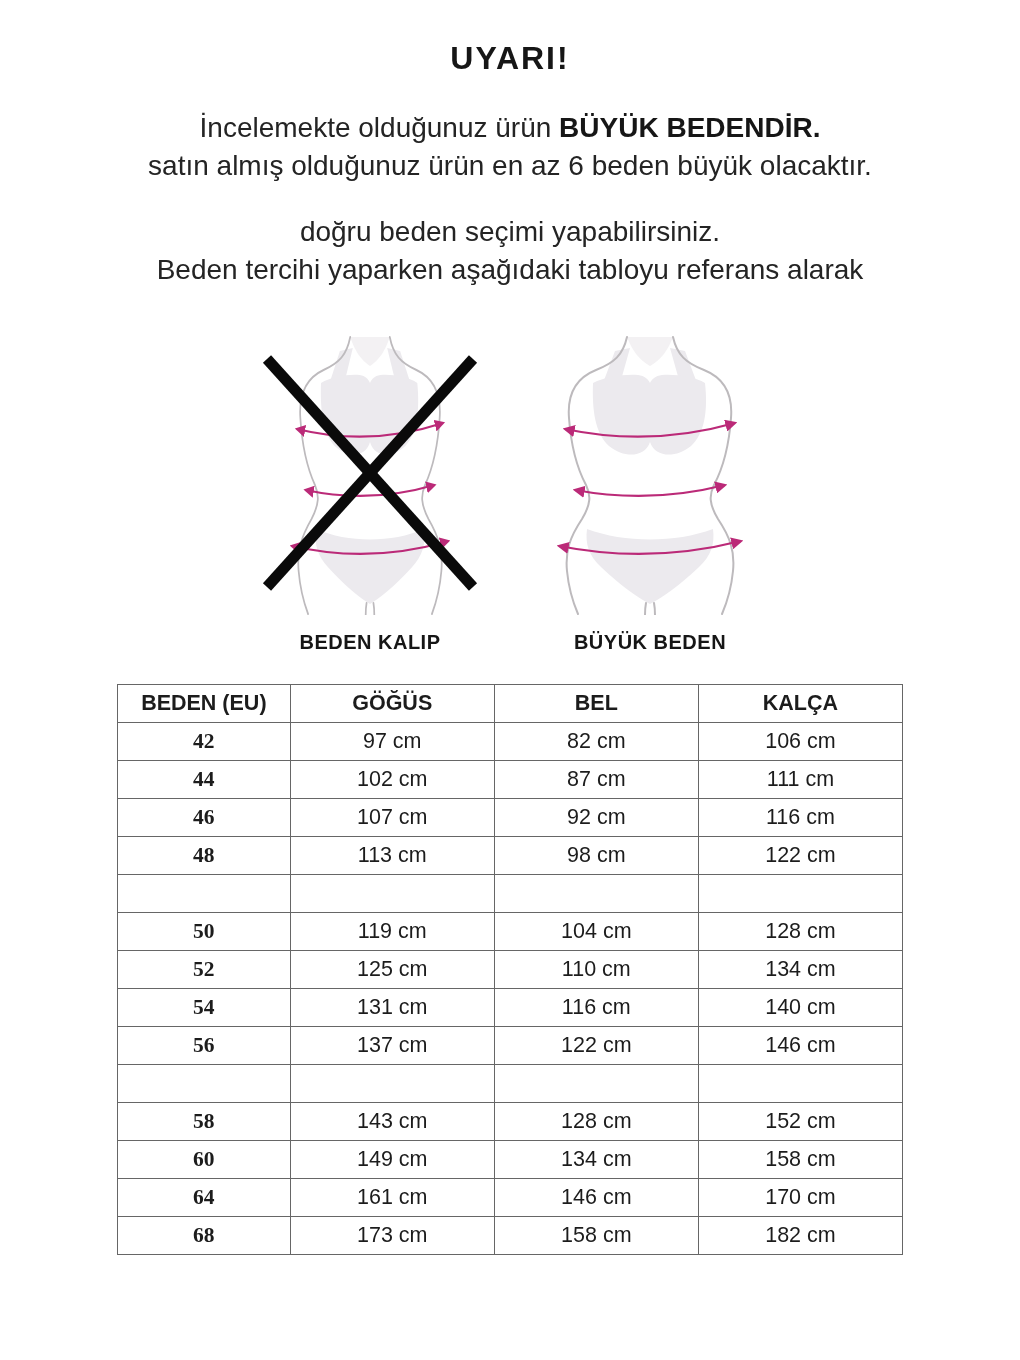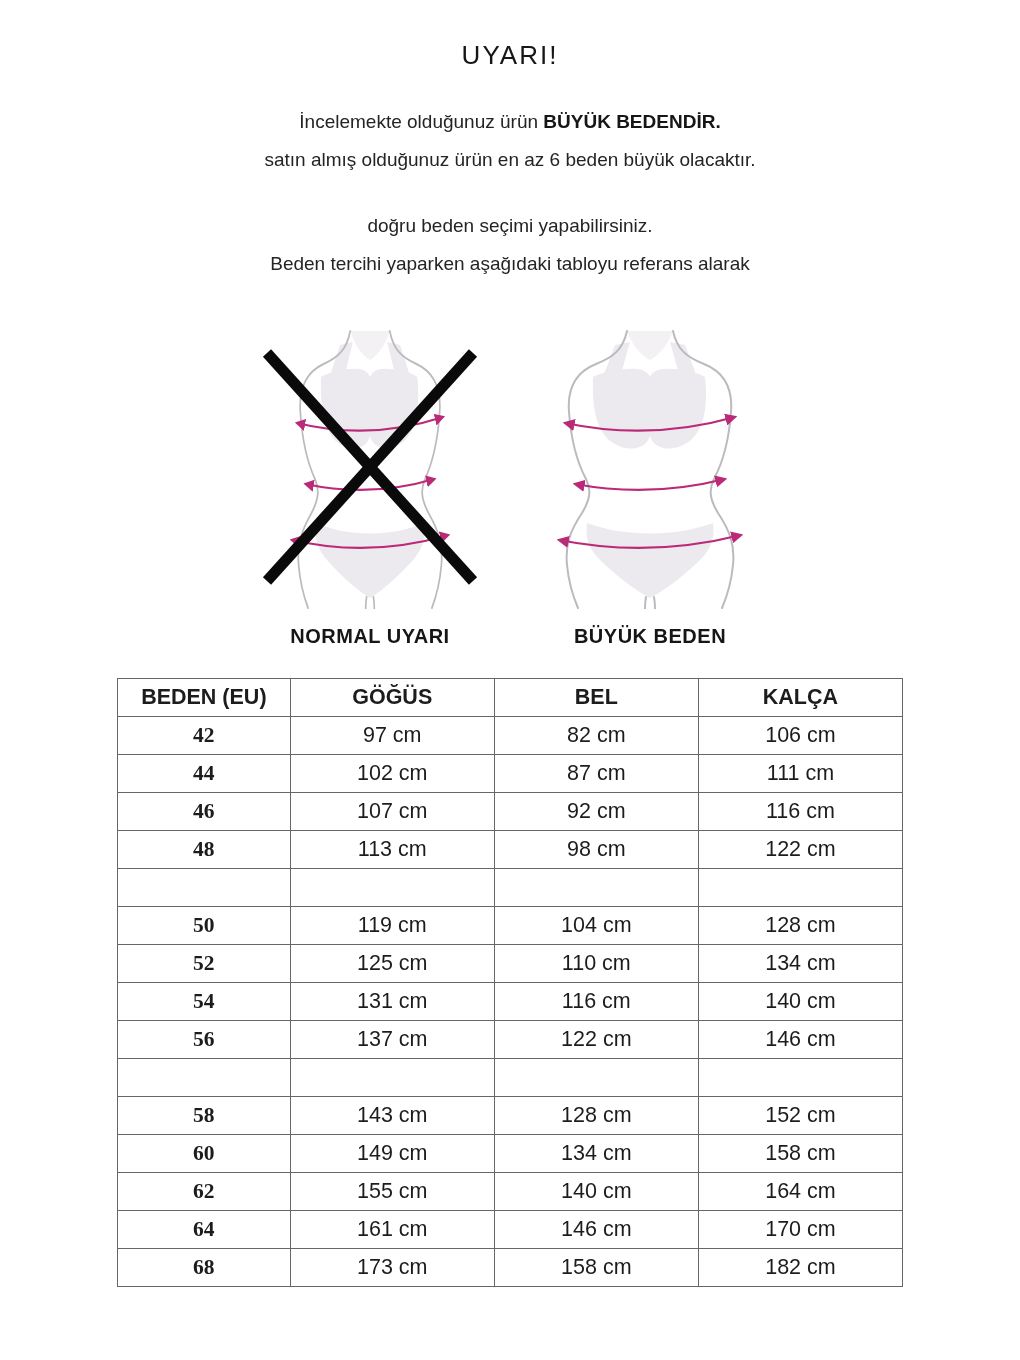--- a/index.html
+++ b/index.html
@@ -7,27 +7,27 @@
     width: 1020px;
     height: 1360px;
     background: #ffffff;
     font-family: "Liberation Sans", sans-serif;
     color: #1e1e1e;
     -webkit-font-smoothing: antialiased;
   }
   .page { padding-top: 40px; text-align: center; }
 
   .page-title {
-    font-size: 26px;
-    font-weight: normal;
+    font-size: 32px;
+    font-weight: bold;
     letter-spacing: 2px;
     margin: 0 0 32px 0;
     color: #161616;
   }
-  .para { font-size: 19px; line-height: 38px; color: #242424; }
+  .para { font-size: 28px; line-height: 38px; color: #242424; }
   .para .bold { font-weight: bold; color: #161616; }
   .intro-para { margin-bottom: 28px; }
 
   .figures {
     display: flex;
     justify-content: center;
     align-items: flex-start;
     gap: 50px;
     margin-top: 46px;
   }
@@ -105,21 +105,21 @@
             <path class="arrow" marker-start="url(#ah)" marker-end="url(#ah)" d="M 40 155 Q 115 169 190 150"></path>
             <path class="arrow" marker-start="url(#ah)" marker-end="url(#ah)" d="M 24 211 Q 115 229 206 206"></path>
           </g>
         </defs>
         <use href="#torso" transform="translate(16.1 0) scale(0.86 1)"></use>
         <g>
           <line class="cross-line" x1="12" y1="24" x2="218" y2="252"></line>
           <line class="cross-line" x1="218" y1="24" x2="12" y2="252"></line>
         </g>
       </svg>
-      <div class="fig-label">NORMAL UYARI</div>
+      <div class="fig-label">BEDEN KALIP</div>
     </div>
 
     <div class="figure">
       <svg class="figure-svg" viewBox="0 0 230 280" width="230" height="280" xmlns="http://www.w3.org/2000/svg">
         <use href="#torso"></use>
       </svg>
       <div class="fig-label">BÜYÜK BEDEN</div>
     </div>
 
   </div>
@@ -206,26 +206,20 @@
           <td>128 cm</td>
           <td>152 cm</td>
         </tr>
         <tr>
           <td class="col-size">60</td>
           <td>149 cm</td>
           <td>134 cm</td>
           <td>158 cm</td>
         </tr>
         <tr>
-          <td class="col-size">62</td>
-          <td>155 cm</td>
-          <td>140 cm</td>
-          <td>164 cm</td>
-        </tr>
-        <tr>
           <td class="col-size">64</td>
           <td>161 cm</td>
           <td>146 cm</td>
           <td>170 cm</td>
         </tr>
         <tr>
           <td class="col-size">68</td>
           <td>173 cm</td>
           <td>158 cm</td>
           <td>182 cm</td>

